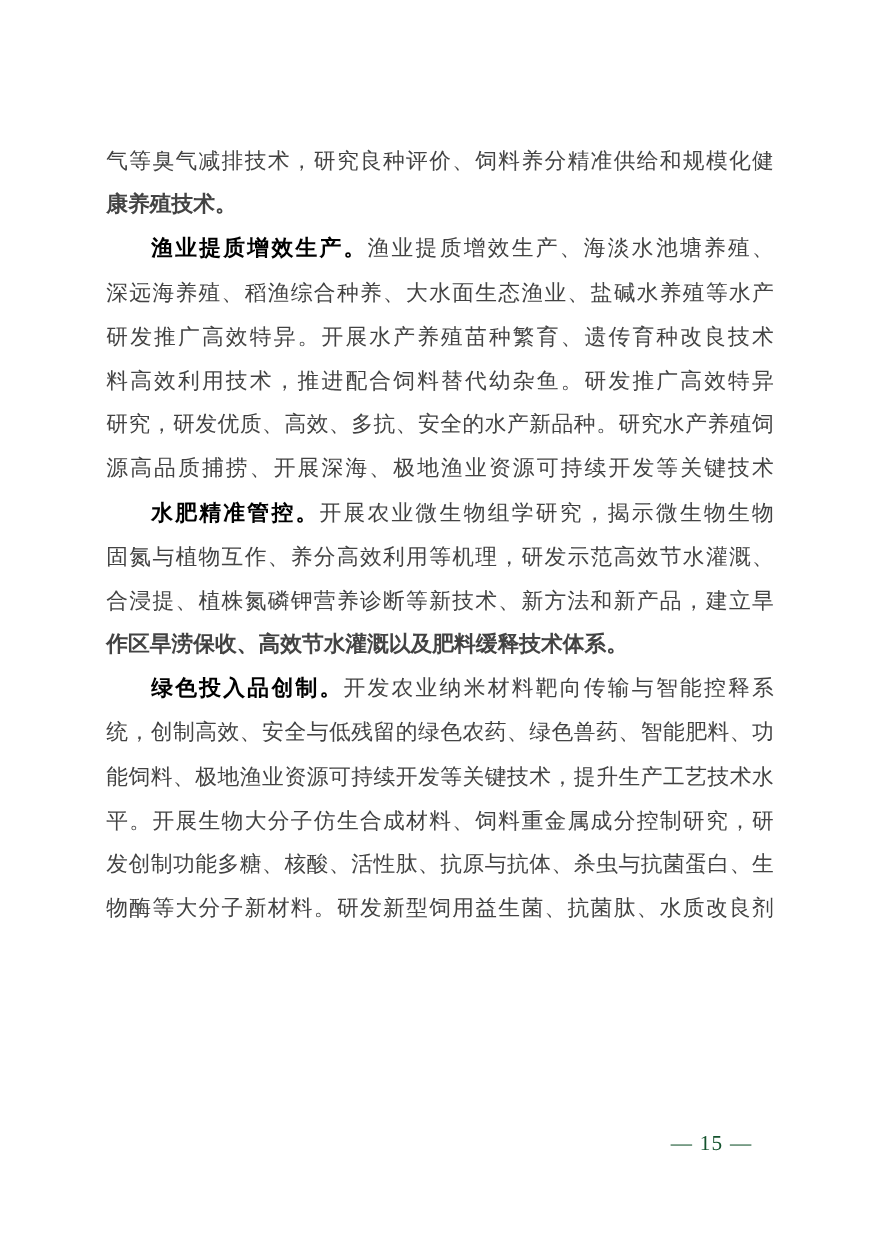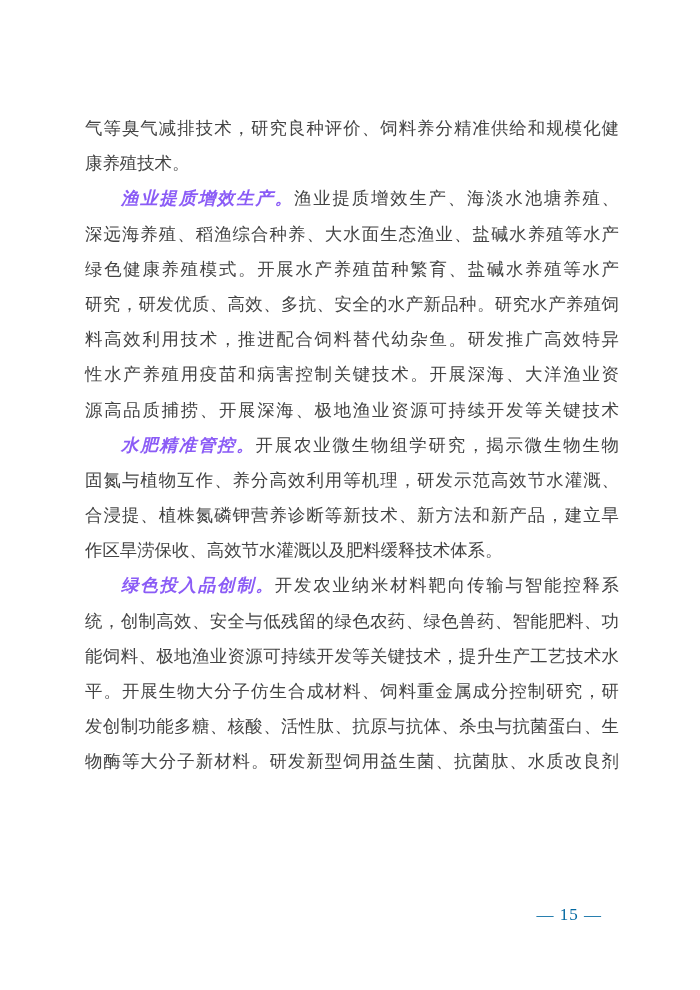--- a/index.html
+++ b/index.html
@@ -26,53 +26,52 @@
     line-height: 35.2px;
     font-size: 17.4px;
     color: #434343;
     text-align: justify;
     text-align-last: justify;
     letter-spacing: 0;
     overflow: visible;
   }
   .line.para-end {
     text-align-last: left;
+    font-weight: bold;
   }
   .line.indent {
     text-indent: 36px;
   }
   .lead {
     font-weight: 700;
-    color: #8b5cf6;
-    font-style: italic;
+    color: #000000;
   }
   .footer-pagenum {
     position: absolute;
     top: 903px;
     right: 98px;
     height: 24px;
     line-height: 24px;
     font-size: 17px;
-    color: #0369a1;
+    color: #14532d;
     letter-spacing: 1px;
   }
 </style>
 </head>
 <body>
 
 <div class="page">
   <div class="text-block">
     <div class="line"><span class="lead"></span><span>气等臭气减排技术，研究良种评价、饲料养分精准供给和规模化健</span></div>
     <div class="line para-end"><span class="lead"></span><span>康养殖技术。</span></div>
     <div class="line indent"><span class="lead">渔业提质增效生产。</span><span>渔业提质增效生产、海淡水池塘养殖、</span></div>
     <div class="line"><span class="lead"></span><span>深远海养殖、稻渔综合种养、大水面生态渔业、盐碱水养殖等水产</span></div>
-    <div class="line"><span class="lead"></span><span>绿色健康养殖模式。开展水产养殖苗种繁育、盐碱水养殖等水产</span></div>
+    <div class="line"><span class="lead"></span><span>研发推广高效特异。开展水产养殖苗种繁育、遗传育种改良技术</span></div>
+    <div class="line"><span class="lead"></span><span>料高效利用技术，推进配合饲料替代幼杂鱼。研发推广高效特异</span></div>
     <div class="line"><span class="lead"></span><span>研究，研发优质、高效、多抗、安全的水产新品种。研究水产养殖饲</span></div>
-    <div class="line"><span class="lead"></span><span>料高效利用技术，推进配合饲料替代幼杂鱼。研发推广高效特异</span></div>
-    <div class="line"><span class="lead"></span><span>性水产养殖用疫苗和病害控制关键技术。开展深海、大洋渔业资</span></div>
     <div class="line"><span class="lead"></span><span>源高品质捕捞、开展深海、极地渔业资源可持续开发等关键技术</span></div>
     <div class="line indent"><span class="lead">水肥精准管控。</span><span>开展农业微生物组学研究，揭示微生物生物</span></div>
     <div class="line"><span class="lead"></span><span>固氮与植物互作、养分高效利用等机理，研发示范高效节水灌溉、</span></div>
     <div class="line"><span class="lead"></span><span>合浸提、植株氮磷钾营养诊断等新技术、新方法和新产品，建立旱</span></div>
     <div class="line para-end"><span class="lead"></span><span>作区旱涝保收、高效节水灌溉以及肥料缓释技术体系。</span></div>
     <div class="line indent"><span class="lead">绿色投入品创制。</span><span>开发农业纳米材料靶向传输与智能控释系</span></div>
     <div class="line"><span class="lead"></span><span>统，创制高效、安全与低残留的绿色农药、绿色兽药、智能肥料、功</span></div>
     <div class="line"><span class="lead"></span><span>能饲料、极地渔业资源可持续开发等关键技术，提升生产工艺技术水</span></div>
     <div class="line"><span class="lead"></span><span>平。开展生物大分子仿生合成材料、饲料重金属成分控制研究，研</span></div>
     <div class="line"><span class="lead"></span><span>发创制功能多糖、核酸、活性肽、抗原与抗体、杀虫与抗菌蛋白、生</span></div>

